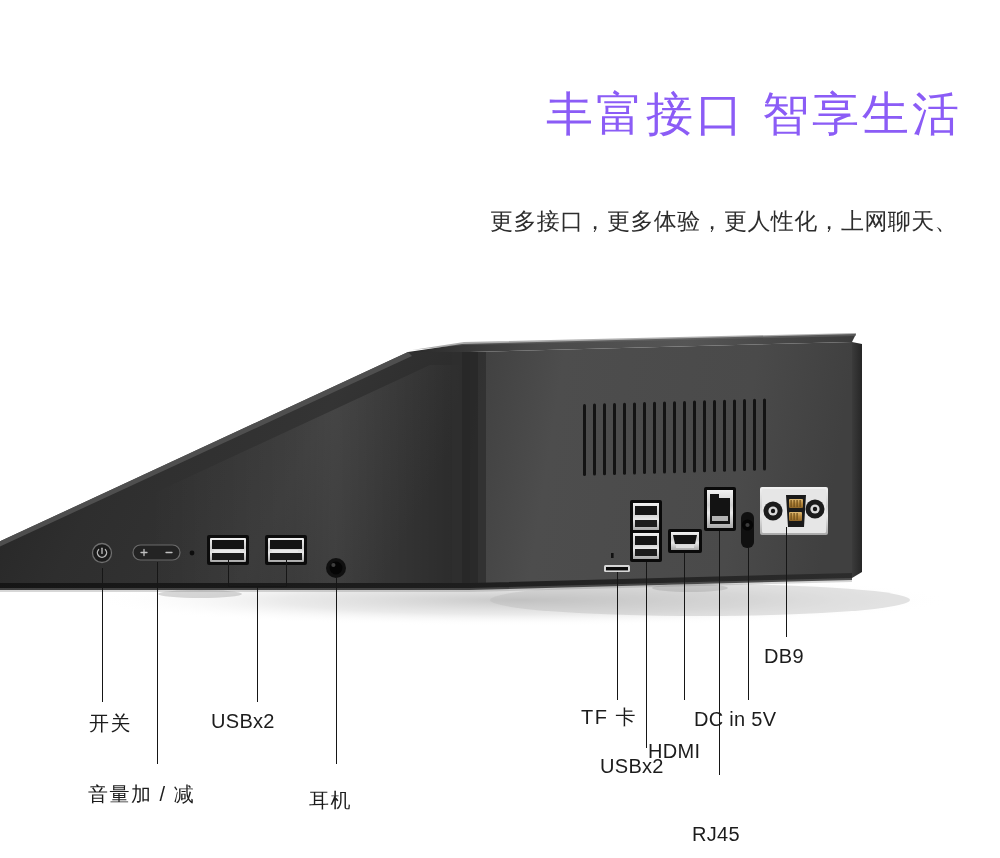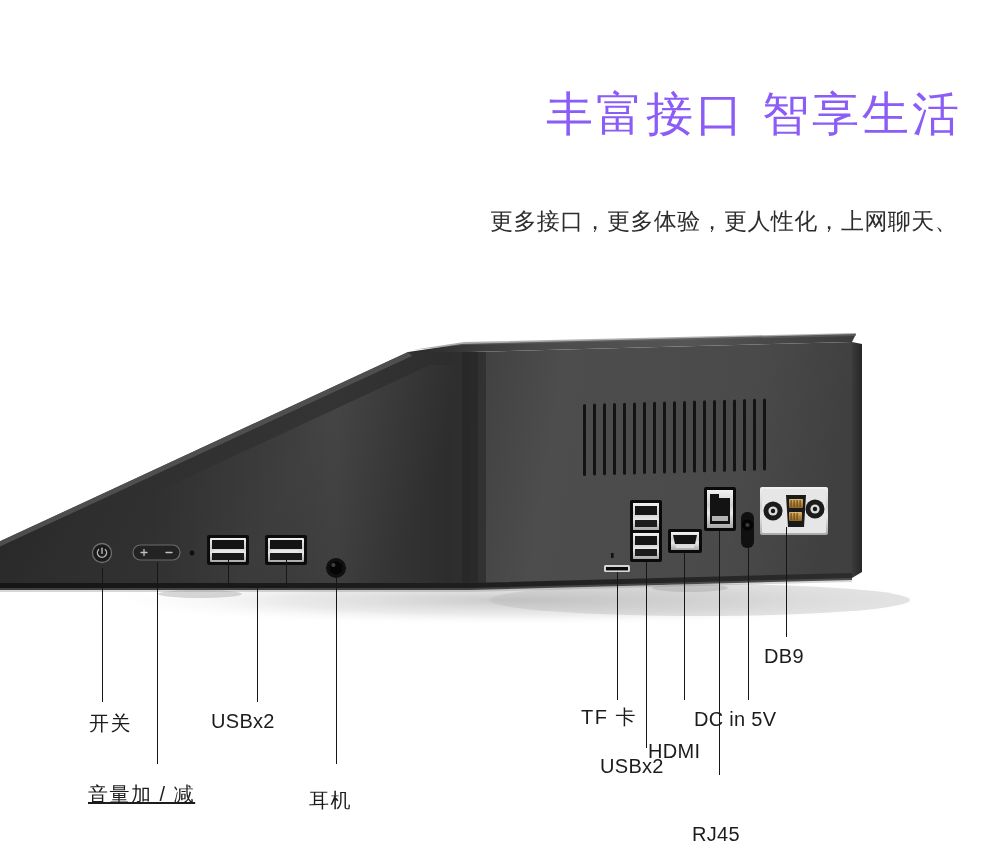--- a/index.html
+++ b/index.html
@@ -306,21 +306,21 @@
   <div class="leader" style="left:336px; top:578px; height:186px;"></div>
 
   <div class="leader" style="left:617px; top:572px; height:128px;"></div>
   <div class="leader" style="left:646px; top:562px; height:186px;"></div>
   <div class="leader" style="left:684px; top:553px; height:147px;"></div>
   <div class="leader" style="left:719px; top:531px; height:244px;"></div>
   <div class="leader" style="left:748px; top:548px; height:152px;"></div>
   <div class="leader" style="left:786px; top:527px; height:110px;"></div>
 
   <div class="label cjk" style="left:89px; top:710px;">开关</div>
-  <div class="label cjk" style="left:88px; top:781px;text-decoration:underline;">音量加 / 减</div>
+  <div class="label cjk" style="left:88px; top:781px;">音量加 / 减</div>
   <div class="label" style="left:211px; top:710px;">USBx2</div>
   <div class="label cjk" style="left:309px; top:787px;">耳机</div>
 
   <div class="label cjk" style="left:581px; top:704px;">TF 卡</div>
   <div class="label" style="left:600px; top:755px;">USBx2</div>
   <div class="label" style="left:648px; top:708px;margin-top:32px;">HDMI</div>
   <div class="label" style="left:692px; top:823px;">RJ45</div>
   <div class="label" style="left:694px; top:708px;">DC in 5V</div>
   <div class="label" style="left:764px; top:645px;">DB9</div>
 

